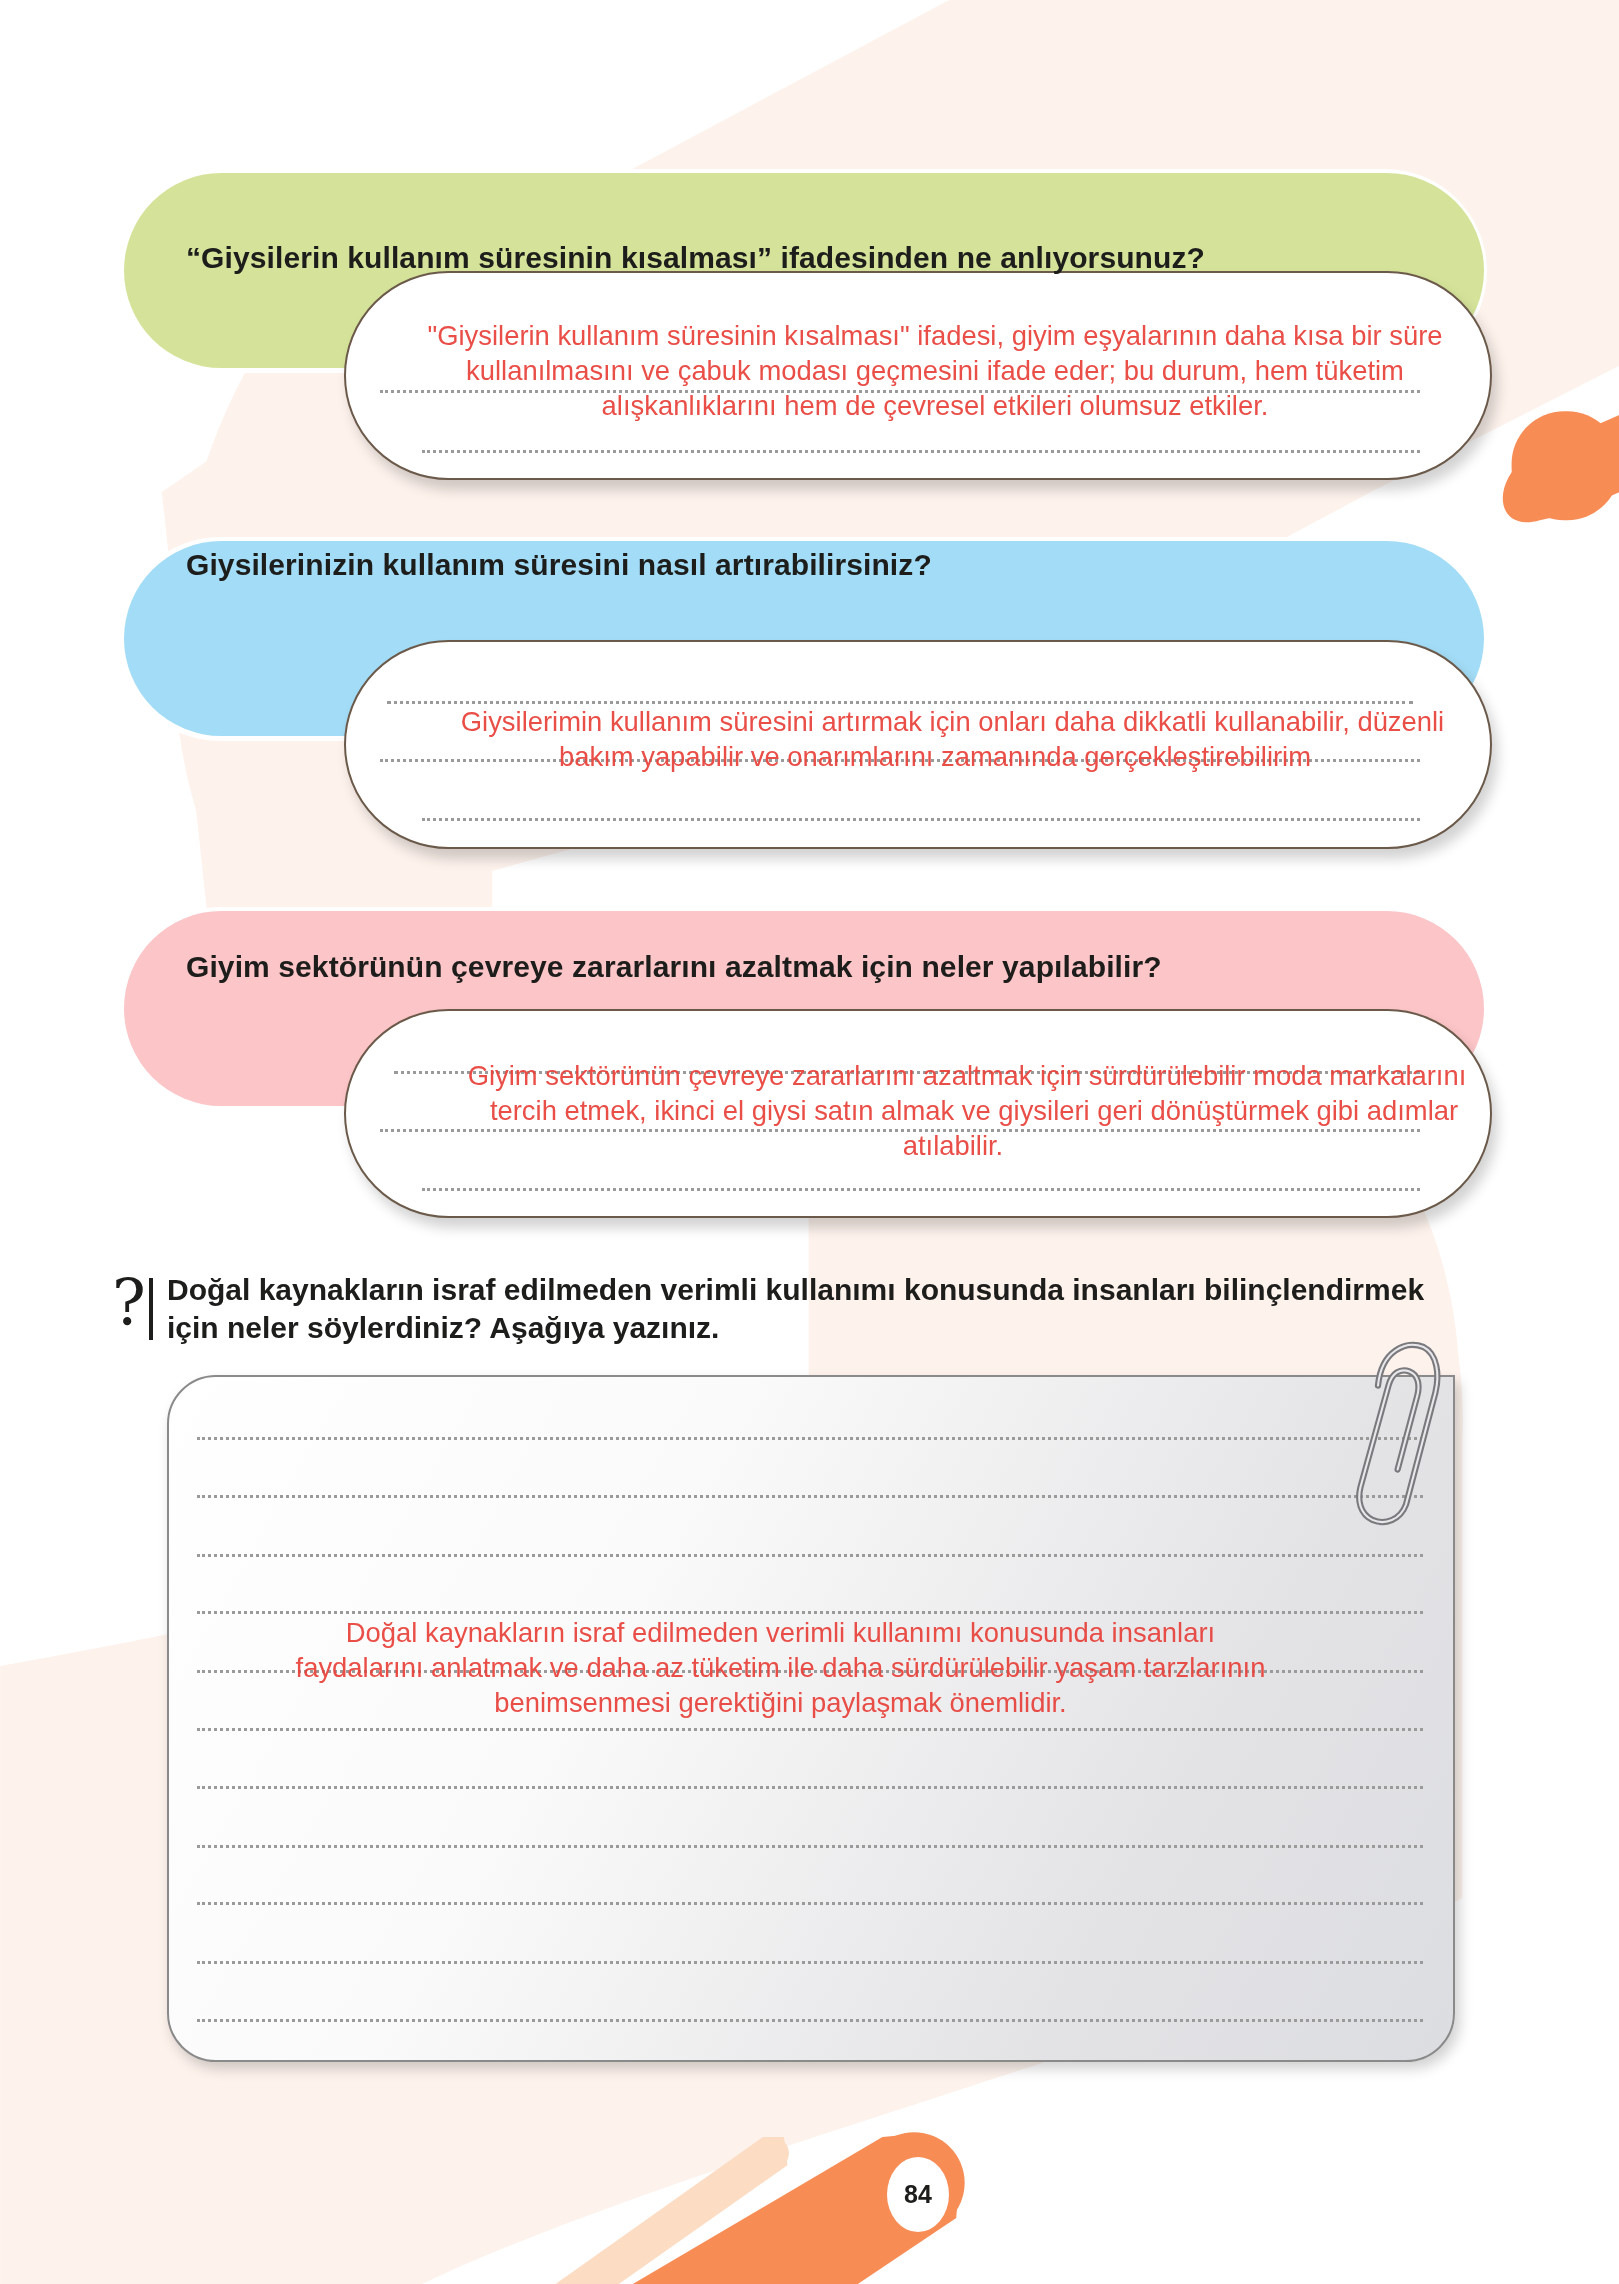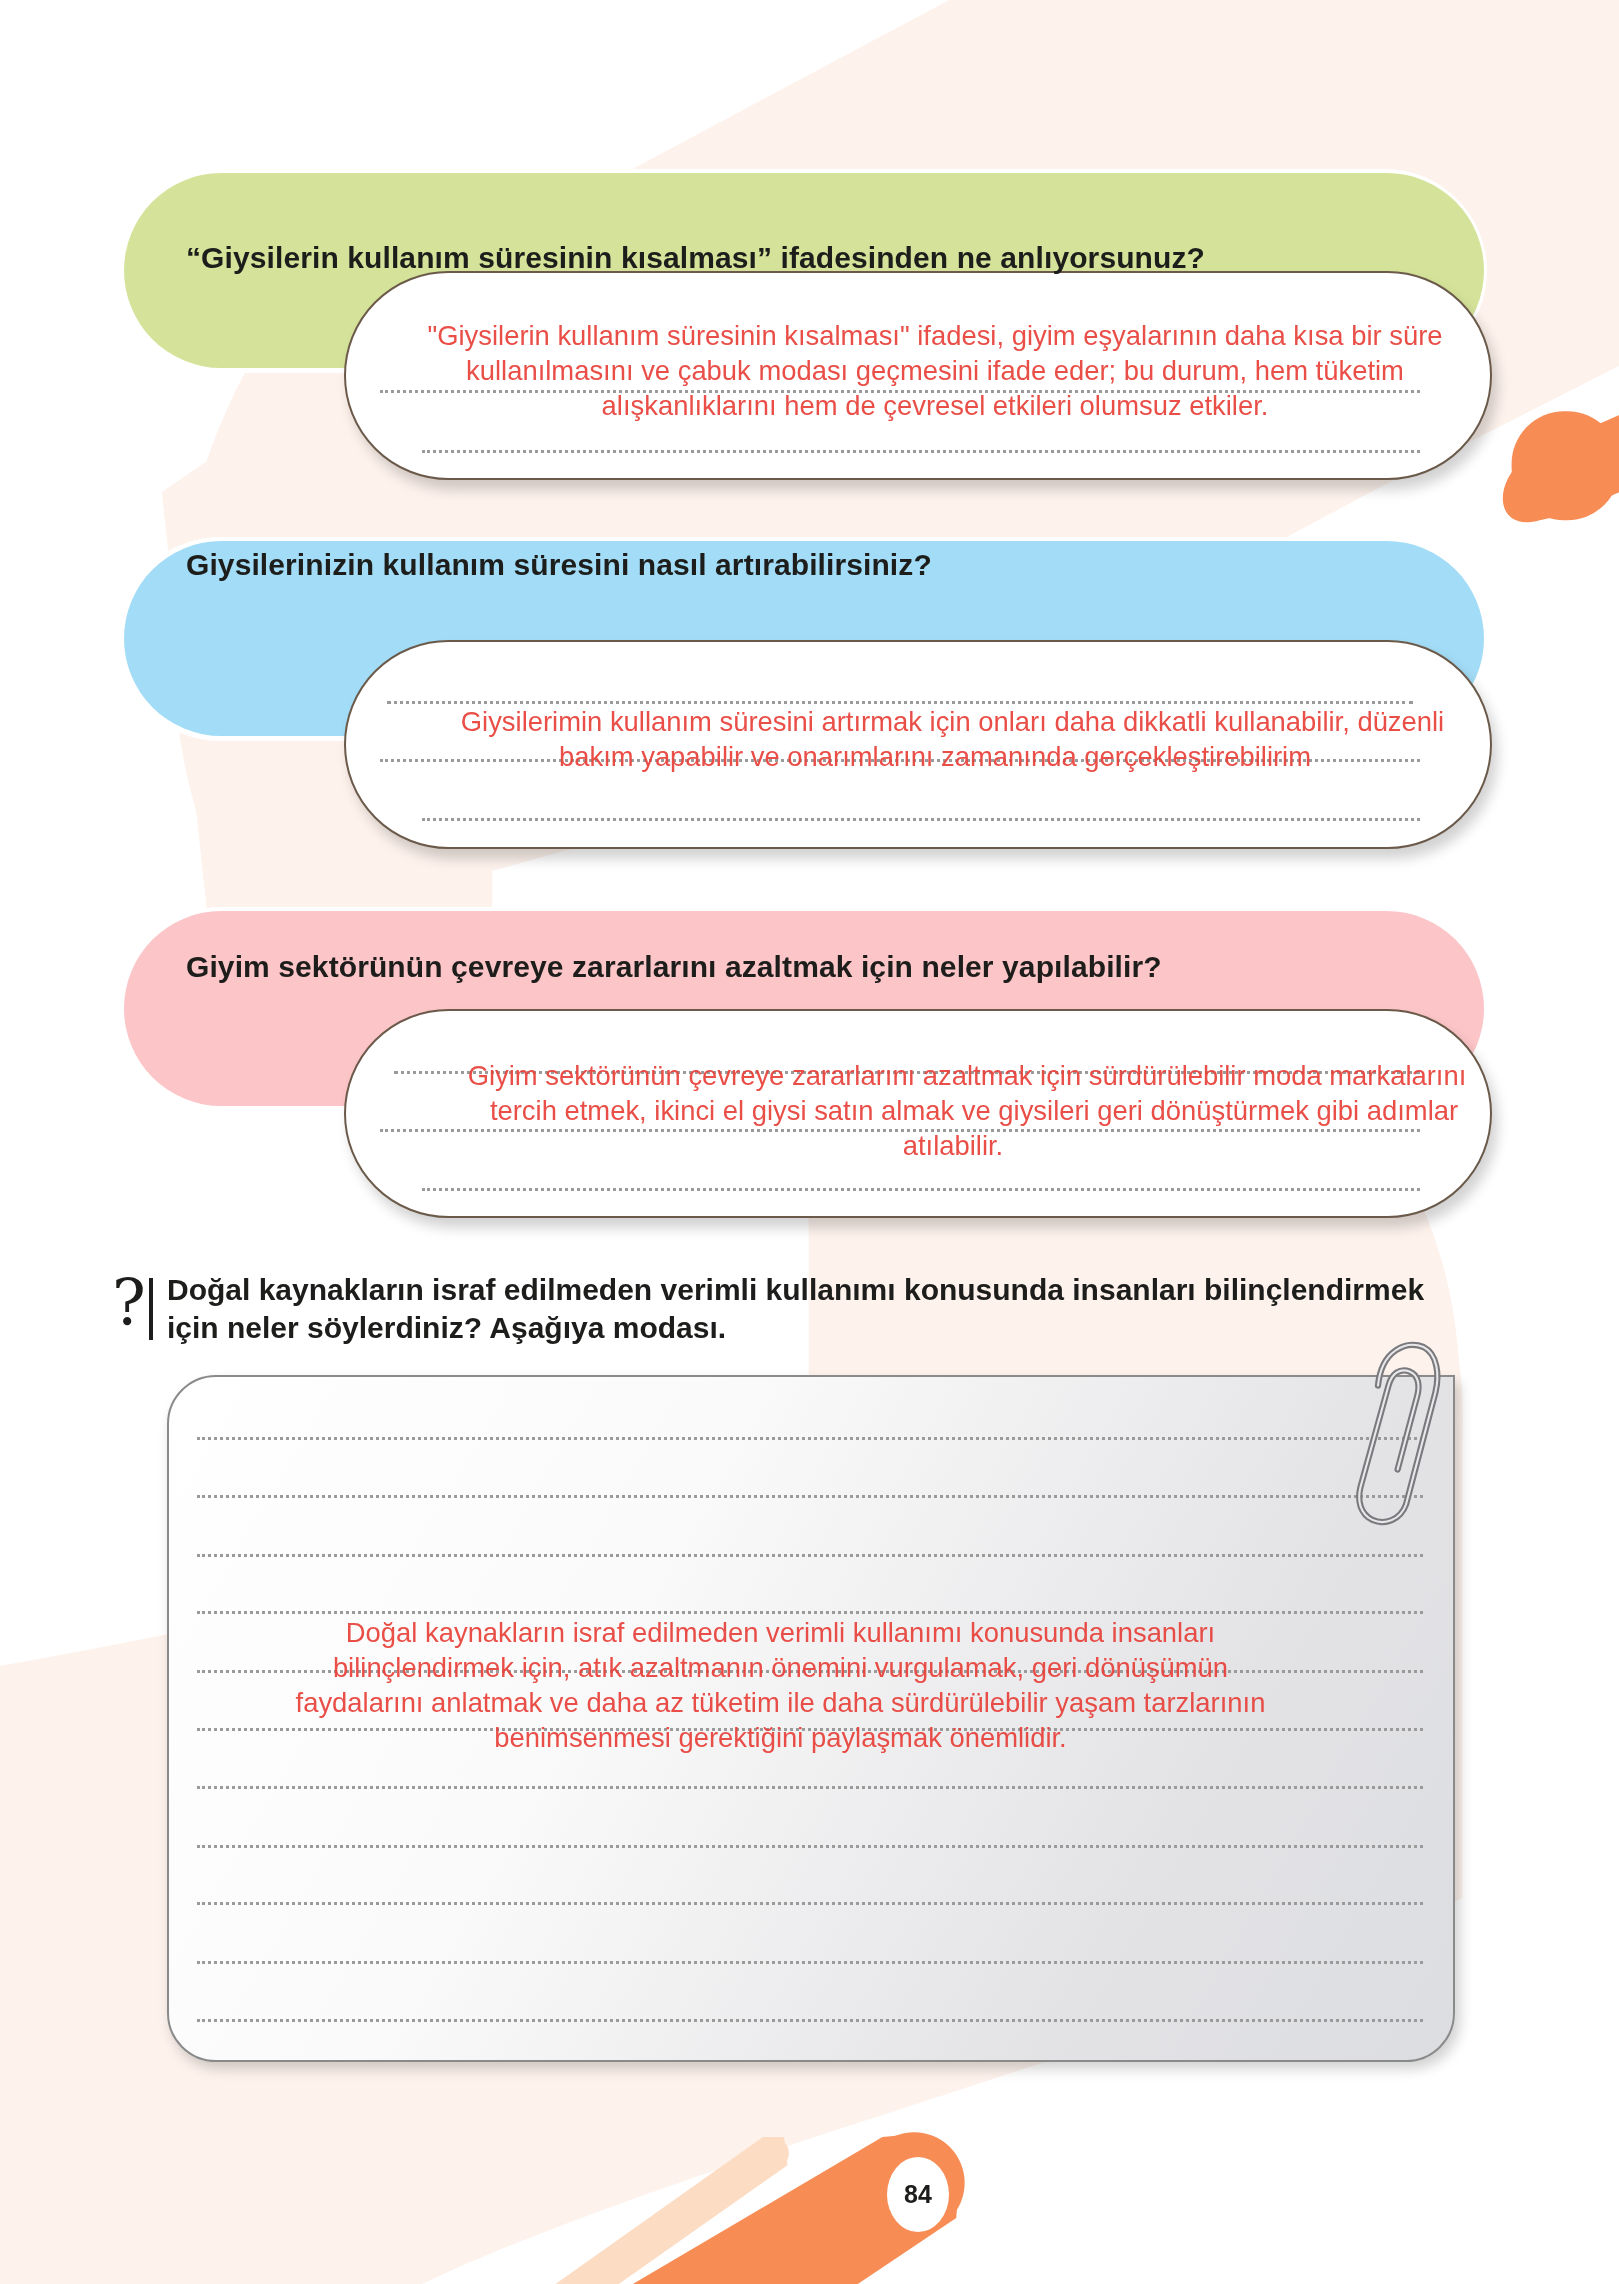--- a/index.html
+++ b/index.html
@@ -83,38 +83,37 @@
 <div class="answer-text" style="left:394px; width:1118px; top:1058px;">
   <div style="padding-left:28px;">Giyim sektörünün çevreye zararlarını azaltmak için sürdürülebilir moda markalarını</div>
   <div style="padding-left:42px;">tercih etmek, ikinci el giysi satın almak ve giysileri geri dönüştürmek gibi adımlar</div>
   <div>atılabilir.</div>
 </div>
 
 <div class="qmark">?</div>
 <div class="qbar"></div>
 <div class="prompt">
   <div>Doğal kaynakların israf edilmeden verimli kullanımı konusunda insanları bilinçlendirmek</div>
-  <div>için neler söylerdiniz? Aşağıya modası.</div>
+  <div>için neler söylerdiniz? Aşağıya yazınız.</div>
 </div>
 
 <div class="note"></div>
 <div class="note-line" style="top:1437px;"></div>
 <div class="note-line" style="top:1495px;"></div>
 <div class="note-line" style="top:1554px;"></div>
 <div class="note-line" style="top:1611px;"></div>
 <div class="note-line" style="top:1670px;"></div>
 <div class="note-line" style="top:1728px;"></div>
 <div class="note-line" style="top:1786px;"></div>
 <div class="note-line" style="top:1845px;"></div>
 <div class="note-line" style="top:1902px;"></div>
 <div class="note-line" style="top:1961px;"></div>
 <div class="note-line" style="top:2019px;"></div>
 <div class="note-text">
   <div>Doğal kaynakların israf edilmeden verimli kullanımı konusunda insanları</div>
-  <div>bilinçlendirmek için, atık azaltmanın önemini vurgulamak, geri dönüşümün</div>
   <div>faydalarını anlatmak ve daha az tüketim ile daha sürdürülebilir yaşam tarzlarının</div>
   <div>benimsenmesi gerektiğini paylaşmak önemlidir.</div>
 </div>
 
 <svg class="clip" viewBox="0 0 130 270">
   <path d="M40,70 C45,20 80,5 105,15 C125,25 128,55 122,80 L80,240 C72,262 50,270 32,262 C15,254 10,235 15,215 L55,70 C60,52 72,45 85,50 C98,55 100,70 96,85 L68,190" fill="none" stroke="#7a7a7e" stroke-width="9" stroke-linecap="round"></path>
   <path d="M40,70 C45,20 80,5 105,15 C125,25 128,55 122,80 L80,240 C72,262 50,270 32,262 C15,254 10,235 15,215 L55,70 C60,52 72,45 85,50 C98,55 100,70 96,85 L68,190" fill="none" stroke="#e8e8ea" stroke-width="3" stroke-linecap="round"></path>
 </svg>
 
 <div class="page-badge">84</div>

